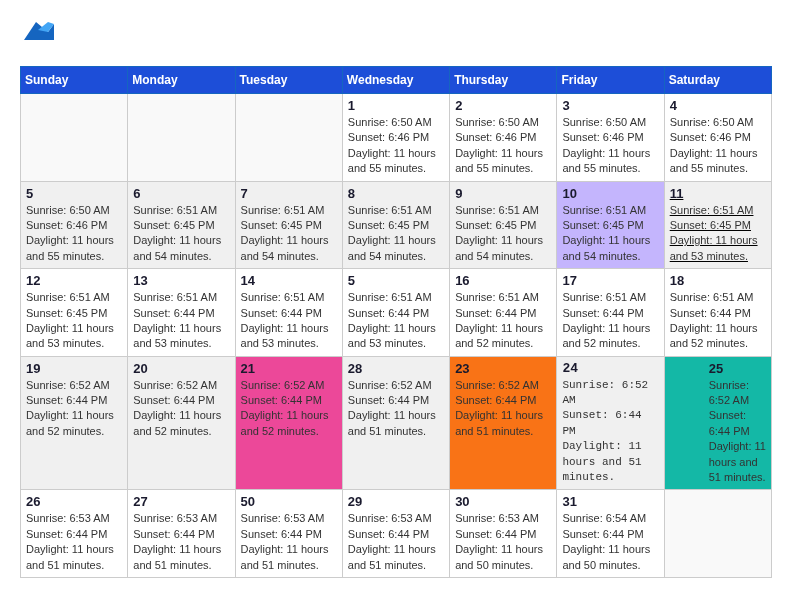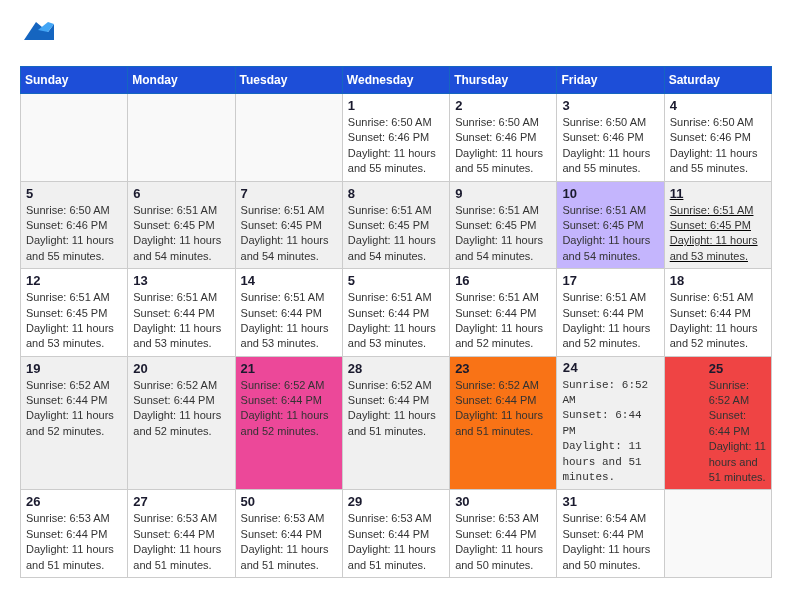--- a/index.html
+++ b/index.html
@@ -218,21 +218,21 @@
           <div class="day-info">Sunrise: 6:52 AM<br>Sunset: 6:44 PM<br>Daylight: 11 hours and 51 minutes.</div>
         </td>
         <td style="background-color: #f97316;">
           <span class="day-number">23</span>
           <div class="day-info">Sunrise: 6:52 AM<br>Sunset: 6:44 PM<br>Daylight: 11 hours and 51 minutes.</div>
         </td>
         <td style="background-color: rgb(240, 240, 240); font-family: Liberation Mono, monospace;">
           <span class="day-number">24</span>
           <div class="day-info">Sunrise: 6:52 AM<br>Sunset: 6:44 PM<br>Daylight: 11 hours and 51 minutes.</div>
         </td>
-        <td style="background-color: #ef4444; padding-left: 44px;">
+        <td style="background-color: #14b8a6; padding-left: 44px;">
           <span class="day-number">25</span>
           <div class="day-info">Sunrise: 6:52 AM<br>Sunset: 6:44 PM<br>Daylight: 11 hours and 51 minutes.</div>
         </td>
       </tr>
       <tr>
         <td>
           <span class="day-number">26</span>
           <div class="day-info">Sunrise: 6:53 AM<br>Sunset: 6:44 PM<br>Daylight: 11 hours and 51 minutes.</div>
         </td>
         <td>

